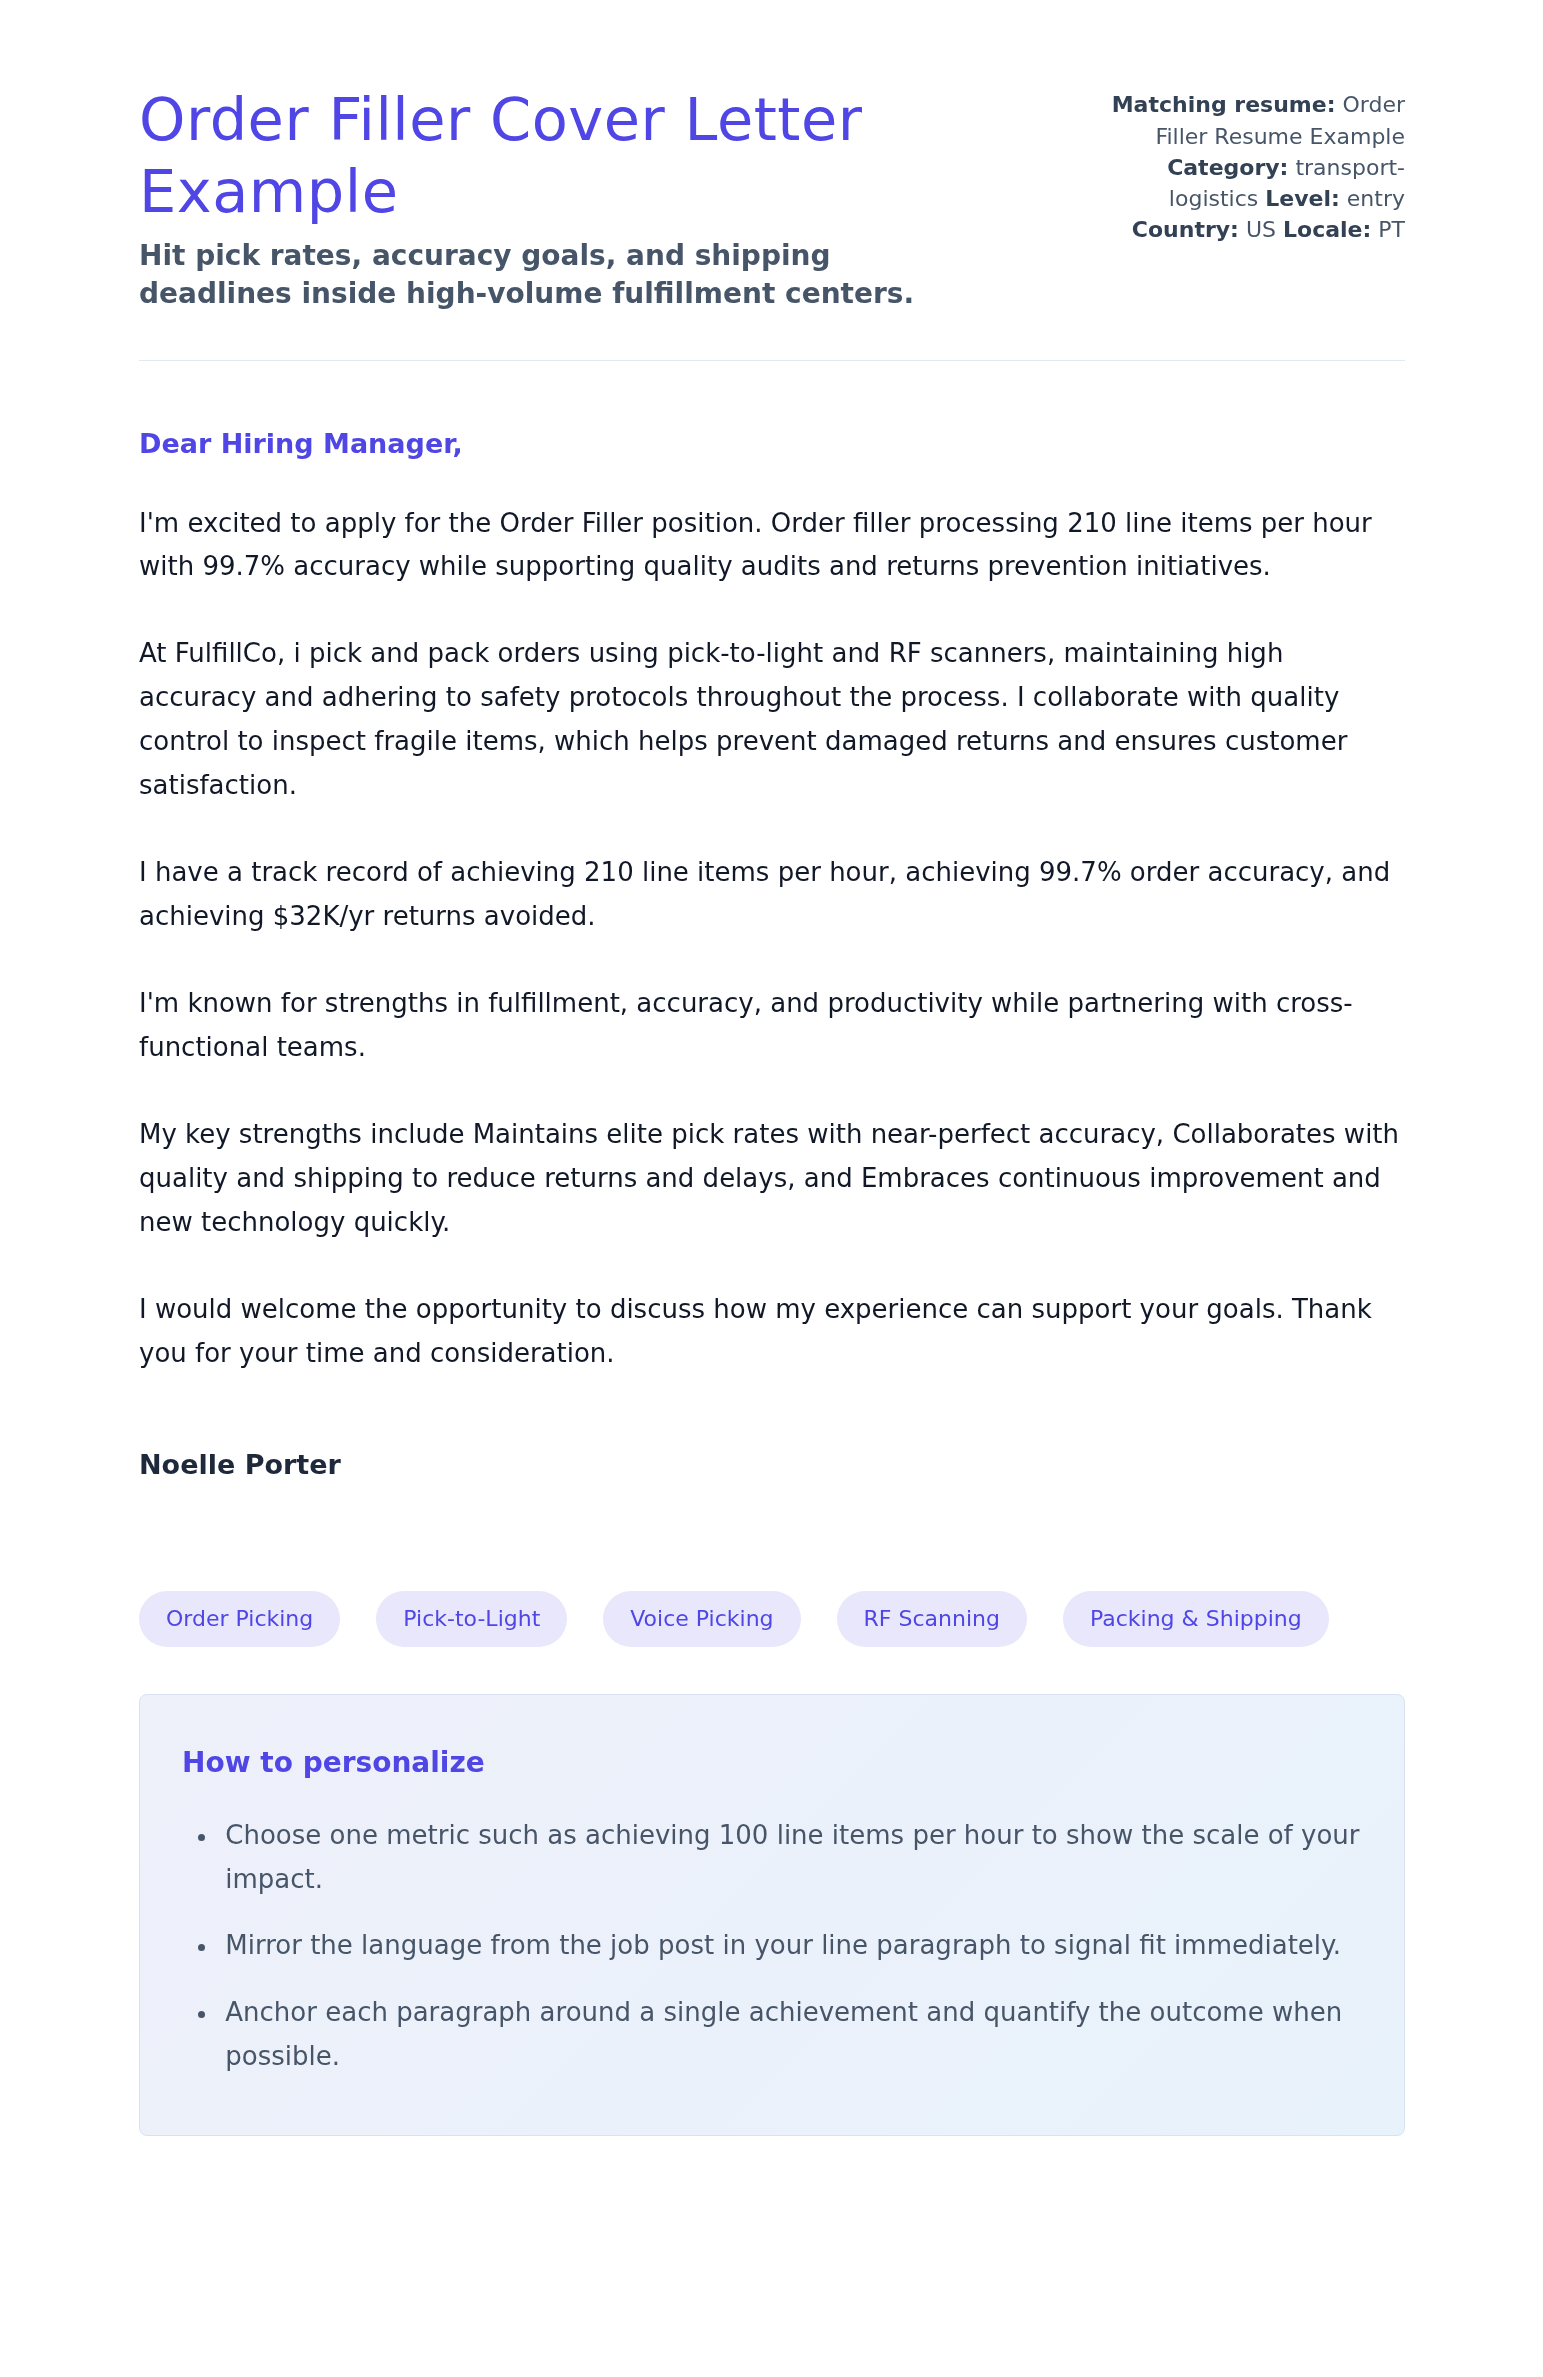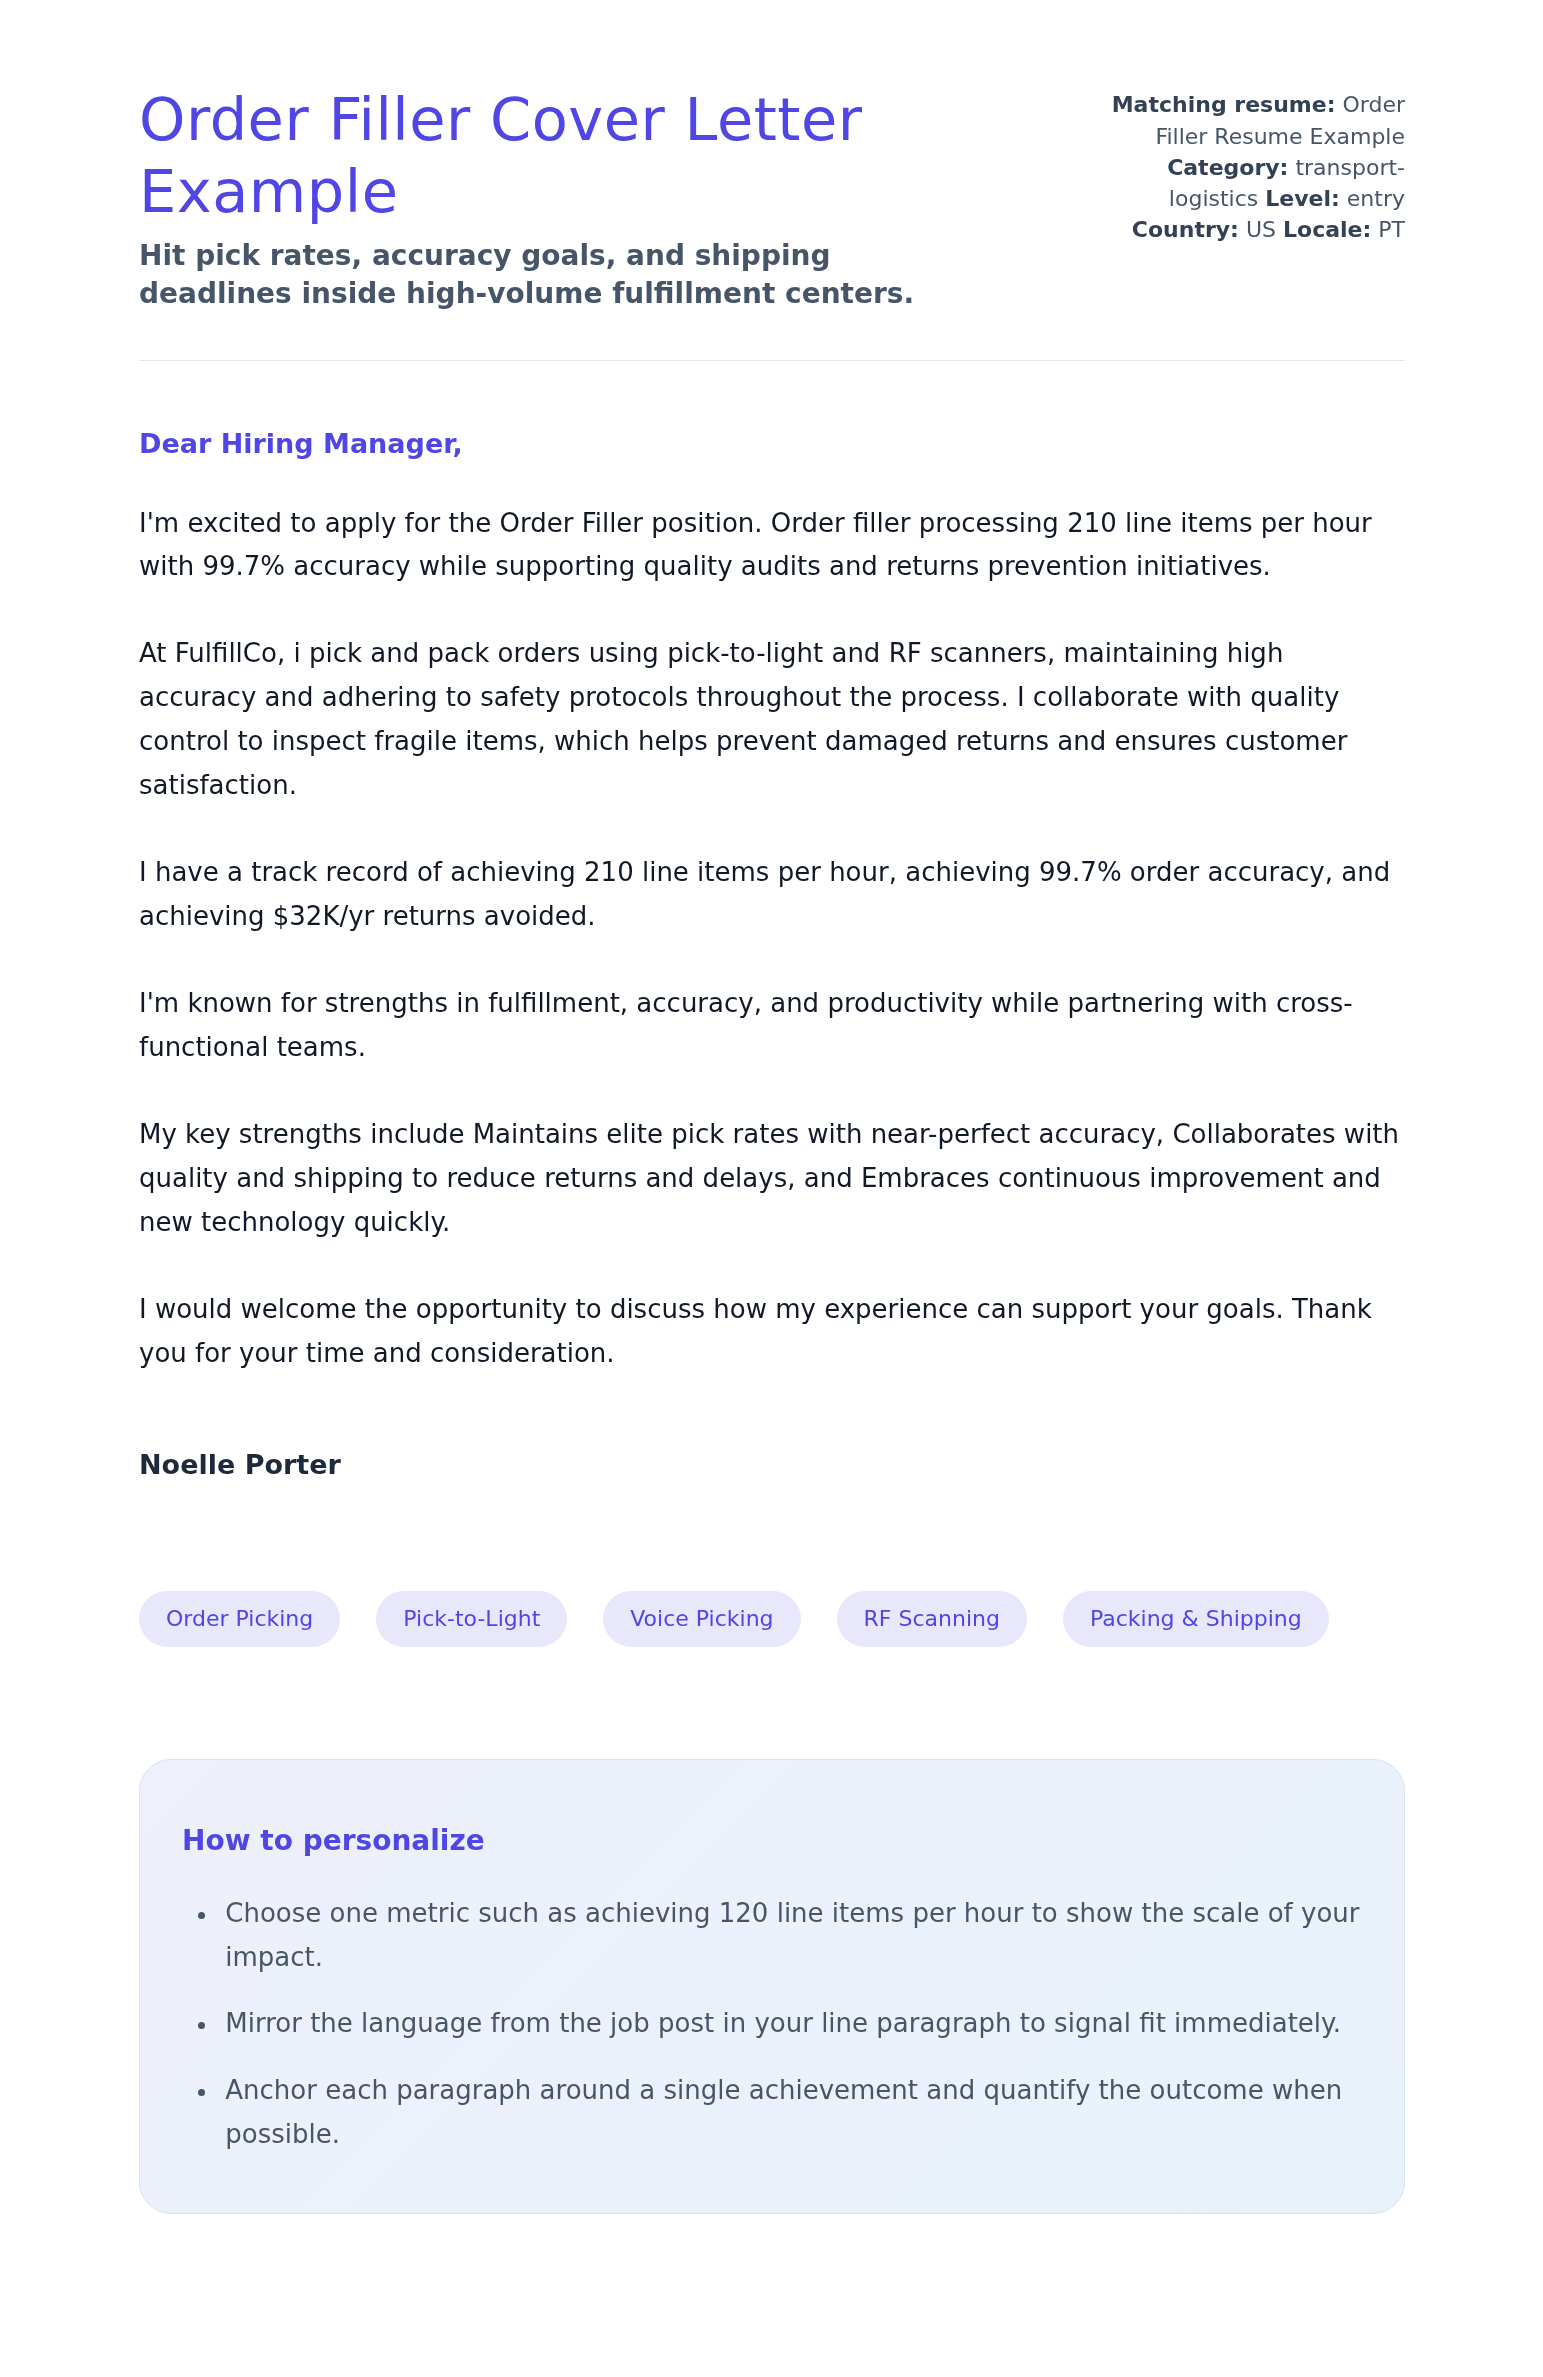--- a/index.html
+++ b/index.html
@@ -92,25 +92,25 @@
     color: #4f46e5;
     font-size: 22px;
     line-height: 1;
     padding: 17px 27px;
     border-radius: 907px;
     white-space: nowrap;
   }
 
   
   .personalize {
-    margin-top: 112px;
+    margin-top: 47px;
     background: linear-gradient(135deg, #eef0fa 0%, #e8f2fb 100%);
     border: 0.9px solid #d9e2f2;
-    border-radius: 32px;
-    padding: 64px 42px 56px 42px;
+    border-radius: 8px;
+    padding: 51px 42px 56px 42px;
   }
   .personalize-heading {
     margin: 0;
     font-size: 28px;
     font-weight: 700;
     color: #4f46e5;
   }
   .personalize-list {
     margin: 35px 0 0 0;
     padding-left: 36px;
@@ -163,20 +163,20 @@
     <span class="tag">Order Picking</span>
     <span class="tag">Pick-to-Light</span>
     <span class="tag">Voice Picking</span>
     <span class="tag">RF Scanning</span>
     <span class="tag">Packing &amp; Shipping</span>
   </div>
 
   <div class="personalize">
     <h2 class="personalize-heading">How to personalize</h2>
     <ul class="personalize-list">
-      <li>Choose one metric such as achieving 120 line items per hour to show the scale of your impact.</li>
+      <li>Choose one metric such as achieving 100 line items per hour to show the scale of your impact.</li>
       <li>Mirror the language from the job post in your line paragraph to signal fit immediately.</li>
       <li>Anchor each paragraph around a single achievement and quantify the outcome when possible.</li>
     </ul>
   </div>
 
 </div>
 
 
 </body></html>

